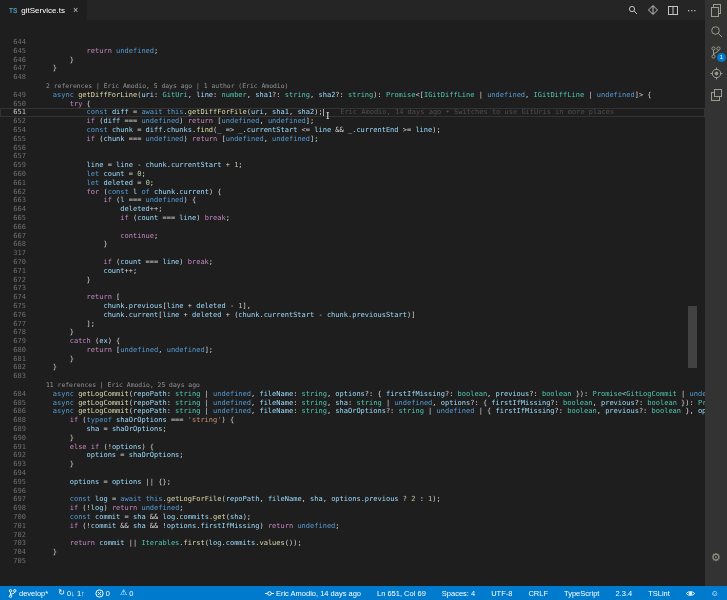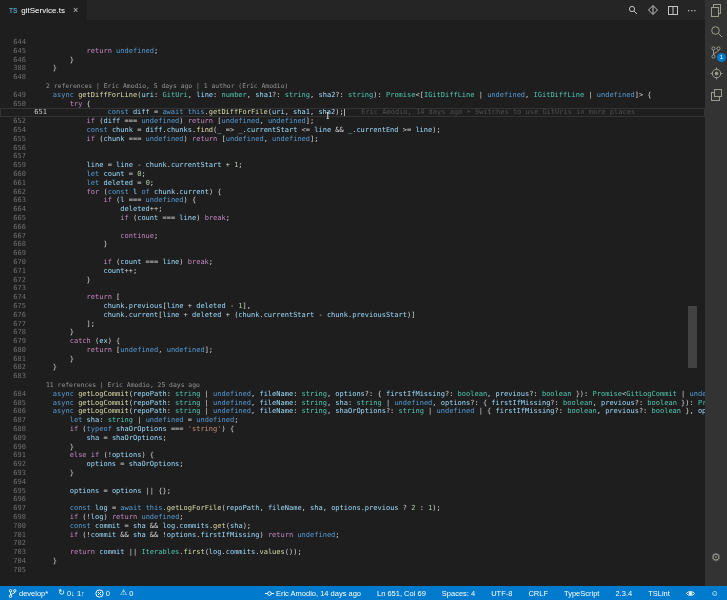--- a/index.html
+++ b/index.html
@@ -17,21 +17,21 @@
   .editor-actions { position:absolute; right:8px; top:0; height:20px;
     display:flex; align-items:center; gap:10px; color:#c5c5c5; }
   .editor-actions .ea { display:flex; align-items:center; font-size:8px; }
 
   
   .editor { position:absolute; left:0; top:36px; width:705px; height:566px;
     background:#1e1e1e; overflow:hidden; }
   .lines { position:absolute; left:0; top:2px; width:100%; }
   .row { display:flex; height:8.8px; line-height:8.8px; white-space:nowrap;
     font-family:"DejaVu Sans Mono", monospace; font-size:7px; }
-  .row.current { outline:1px solid #333333; outline-offset:-1px;padding-left:21px; }
+  .row.current { outline:1px solid #333333; outline-offset:-1px; }
   .ln { display:inline-block; width:28px; text-align:right; color:#6e6e6e;
     flex:none; padding-right:2px; }
   .row.current .ln { color:#c6c6c6; }
   .code { white-space:pre; padding-left:8px; }
   .lens { height:8.8px; line-height:8.8px; padding-left:46px; color:#949494;
     font-family:"DejaVu Sans Mono", monospace; font-size:6.4px; white-space:nowrap; }
   .p{color:#d4d4d4} .k{color:#569cd6} .c{color:#c586c0} .t{color:#4ec9b0}
   .f{color:#dcdcaa} .v{color:#9cdcfe} .s{color:#ce9178} .n{color:#b5cea8}
   .m{color:#6a9955}
   .cursor { display:inline-block; width:1px; height:8px; background:#aeafad;
@@ -108,21 +108,21 @@
         </div>
         <div class="row">
           <span class="ln">645</span>
           <span class="code"><span class="p">            </span><span class="c">return</span><span class="p"> </span><span class="k">undefined</span><span class="p">;</span></span>
         </div>
         <div class="row">
           <span class="ln">646</span>
           <span class="code"><span class="p">        }</span></span>
         </div>
         <div class="row">
-          <span class="ln">388</span>
+          <span class="ln">647</span>
           <span class="code"><span class="p">    }</span></span>
         </div>
         <div class="row">
           <span class="ln">648</span>
           <span class="code"></span>
         </div>
         <div class="lens">2 references | Eric Amodio, 5 days ago | 1 author (Eric Amodio)</div>
         <div class="row">
           <span class="ln">649</span>
           <span class="code"><span class="p">    </span><span class="k">async</span><span class="p"> </span><span class="f">getDiffForLine</span><span class="p">(</span><span class="v">uri</span><span class="p">: </span><span class="t">GitUri</span><span class="p">, </span><span class="v">line</span><span class="p">: </span><span class="t">number</span><span class="p">, </span><span class="v">sha1</span><span class="p">?: </span><span class="t">string</span><span class="p">, </span><span class="v">sha2</span><span class="p">?: </span><span class="t">string</span><span class="p">): </span><span class="t">Promise</span><span class="p">&lt;[</span><span class="t">IGitDiffLine</span><span class="p"> | </span><span class="k">undefined</span><span class="p">, </span><span class="t">IGitDiffLine</span><span class="p"> | </span><span class="k">undefined</span><span class="p">]&gt; {</span></span>
@@ -189,21 +189,21 @@
         </div>
         <div class="row">
           <span class="ln">667</span>
           <span class="code"><span class="p">                    </span><span class="c">continue</span><span class="p">;</span></span>
         </div>
         <div class="row">
           <span class="ln">668</span>
           <span class="code"><span class="p">                }</span></span>
         </div>
         <div class="row">
-          <span class="ln">669</span>
+          <span class="ln">317</span>
           <span class="code"></span>
         </div>
         <div class="row">
           <span class="ln">670</span>
           <span class="code"><span class="p">                </span><span class="c">if</span><span class="p"> (</span><span class="v">count</span><span class="p"> === </span><span class="v">line</span><span class="p">) </span><span class="c">break</span><span class="p">;</span></span>
         </div>
         <div class="row">
           <span class="ln">671</span>
           <span class="code"><span class="p">                </span><span class="v">count</span><span class="p">++;</span></span>
         </div>
@@ -260,24 +260,20 @@
           <span class="ln">684</span>
           <span class="code"><span class="p">    </span><span class="k">async</span><span class="p"> </span><span class="f">getLogCommit</span><span class="p">(</span><span class="v">repoPath</span><span class="p">: </span><span class="t">string</span><span class="p"> | </span><span class="k">undefined</span><span class="p">, </span><span class="v">fileName</span><span class="p">: </span><span class="t">string</span><span class="p">, </span><span class="v">options</span><span class="p">?: { </span><span class="v">firstIfMissing</span><span class="p">?: </span><span class="t">boolean</span><span class="p">, </span><span class="v">previous</span><span class="p">?: </span><span class="t">boolean</span><span class="p"> }): </span><span class="t">Promise</span><span class="p">&lt;</span><span class="t">GitLogCommit</span><span class="p"> | </span><span class="k">undefined</span></span>
         </div>
         <div class="row">
           <span class="ln">685</span>
           <span class="code"><span class="p">    </span><span class="k">async</span><span class="p"> </span><span class="f">getLogCommit</span><span class="p">(</span><span class="v">repoPath</span><span class="p">: </span><span class="t">string</span><span class="p"> | </span><span class="k">undefined</span><span class="p">, </span><span class="v">fileName</span><span class="p">: </span><span class="t">string</span><span class="p">, </span><span class="v">sha</span><span class="p">: </span><span class="t">string</span><span class="p"> | </span><span class="k">undefined</span><span class="p">, </span><span class="v">options</span><span class="p">?: { </span><span class="v">firstIfMissing</span><span class="p">?: </span><span class="t">boolean</span><span class="p">, </span><span class="v">previous</span><span class="p">?: </span><span class="t">boolean</span><span class="p"> }): </span><span class="t">Promise</span></span>
         </div>
         <div class="row">
           <span class="ln">686</span>
           <span class="code"><span class="p">    </span><span class="k">async</span><span class="p"> </span><span class="f">getLogCommit</span><span class="p">(</span><span class="v">repoPath</span><span class="p">: </span><span class="t">string</span><span class="p"> | </span><span class="k">undefined</span><span class="p">, </span><span class="v">fileName</span><span class="p">: </span><span class="t">string</span><span class="p">, </span><span class="v">shaOrOptions</span><span class="p">?: </span><span class="t">string</span><span class="p"> | </span><span class="k">undefined</span><span class="p"> | { </span><span class="v">firstIfMissing</span><span class="p">?: </span><span class="t">boolean</span><span class="p">, </span><span class="v">previous</span><span class="p">?: </span><span class="t">boolean</span><span class="p"> }, </span><span class="v">options</span></span>
-        </div>
-        <div class="row">
-          <span class="ln">687</span>
-          <span class="code"><span class="p">        </span><span class="k">let</span><span class="p"> </span><span class="v">sha</span><span class="p">: </span><span class="t">string</span><span class="p"> | </span><span class="k">undefined</span><span class="p"> = </span><span class="k">undefined</span><span class="p">;</span></span>
         </div>
         <div class="row">
           <span class="ln">688</span>
           <span class="code"><span class="p">        </span><span class="c">if</span><span class="p"> (</span><span class="k">typeof</span><span class="p"> </span><span class="v">shaOrOptions</span><span class="p"> === </span><span class="s">'string'</span><span class="p">) {</span></span>
         </div>
         <div class="row">
           <span class="ln">689</span>
           <span class="code"><span class="p">            </span><span class="v">sha</span><span class="p"> = </span><span class="v">shaOrOptions</span><span class="p">;</span></span>
         </div>
         <div class="row">

